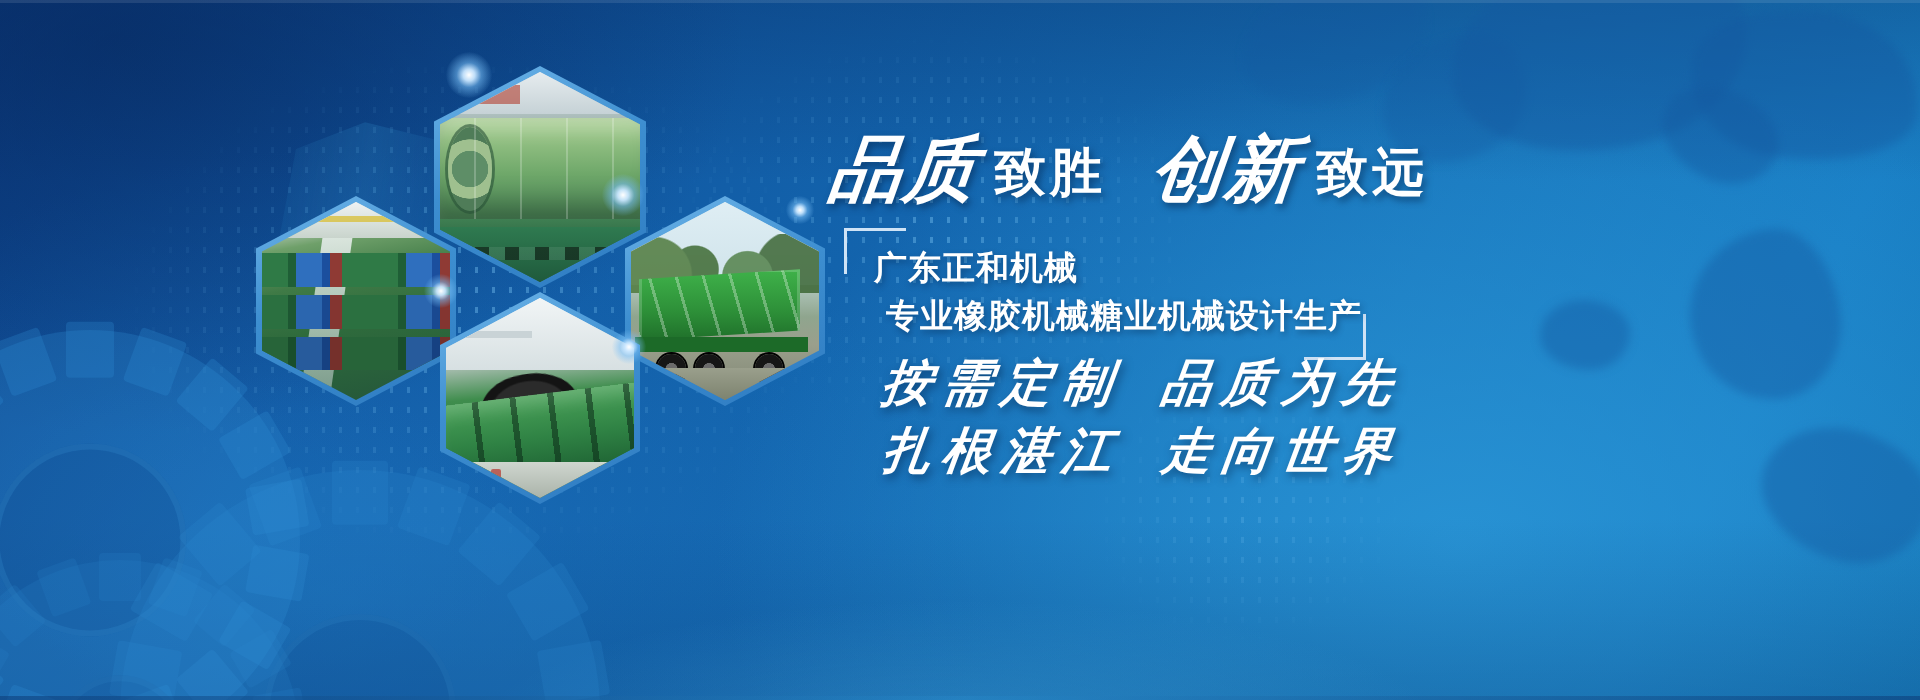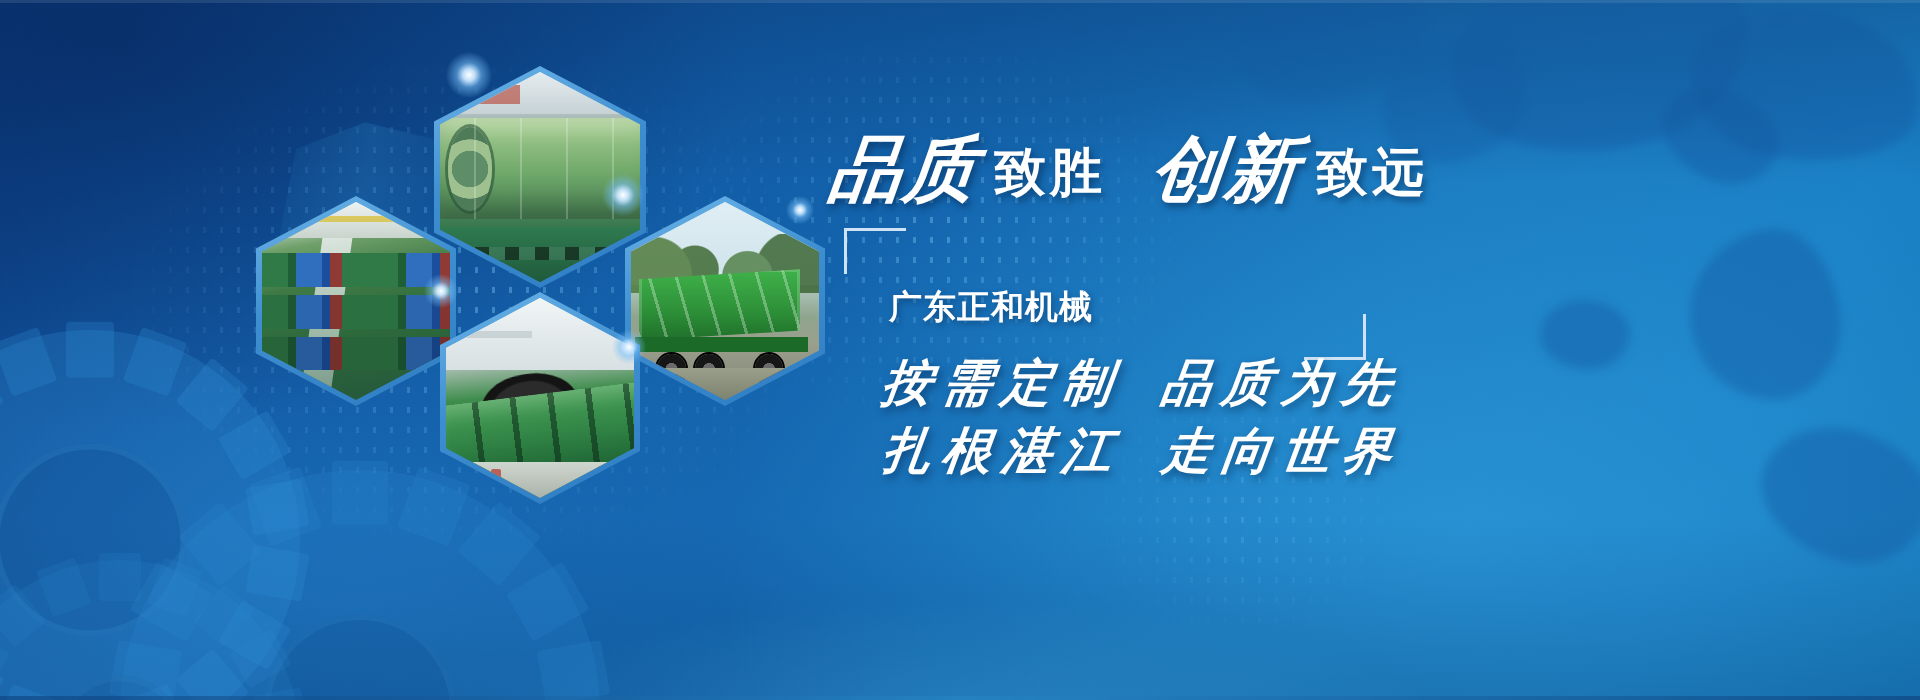--- a/index.html
+++ b/index.html
@@ -189,21 +189,21 @@
   .hl-plain{ font-size:52px; font-weight:700; letter-spacing:4px; padding:0 12px 0 16px; position:relative; top:-4px;}
   .hl-gap{ display:inline-block; width:34px; }
 
   
   .subblock{ position:absolute; left:24px; top:228px; width:500px; height:116px; }
   .br{ position:absolute; border-color:#cfe3f6; border-style:solid; border-width:0; }
   .br-tl{ left:0; top:0; width:62px; height:46px; border-top-width:3px; border-left-width:3px; }
   .br-br{ right:-22px; bottom:-16px; width:62px; height:46px; border-bottom-width:3px; border-right-width:3px; }
   .subline{ position:absolute; color:#ffffff; font-weight:700; white-space:nowrap;
             text-shadow:2px 3px 6px rgba(4,34,72,.45); }
-  .sub1{ left:45px; top:18px; font-size:33px; letter-spacing:1px;margin-top:39px; }
+  .sub1{ left:30px; top:18px; font-size:33px; letter-spacing:1px; }
   .sub2{ left:42px; top:66px; font-size:33px; letter-spacing:1px; }
 
   
   .slogan{ position:absolute; color:#fff; white-space:nowrap;
            font-family:"DejaVu Serif","Liberation Serif",serif;
            font-weight:700; font-style:italic; font-size:50px; letter-spacing:10px;
            text-shadow:3px 4px 8px rgba(4,34,72,.55); transform:skewX(-7deg); }
   .sl1{ left:62px; top:350px; }
   .sl2{ left:62px; top:418px; }
   .sl-gap{ display:inline-block; width:40px; }
@@ -357,20 +357,21 @@
   <div class="textblock">
 
     <div class="headline">
       <span class="hl-brush">品质</span><span class="hl-plain">致胜</span><span class="hl-gap"></span><span class="hl-brush">创新</span><span class="hl-plain">致远</span>
     </div>
 
     <div class="subblock">
       <div class="br br-tl"></div>
       <div class="br br-br"></div>
       <div class="subline sub1">广东正和机械</div>
+      <div class="subline sub2">专业橡胶机械糖业机械设计生产</div>
     </div>
 
     <div class="slogan sl1">
       <span>按需定制</span><span class="sl-gap"></span><span>品质为先</span>
     </div>
     <div class="slogan sl2">
       <span>扎根湛江</span><span class="sl-gap"></span><span>走向世界</span>
     </div>
   </div>
 

